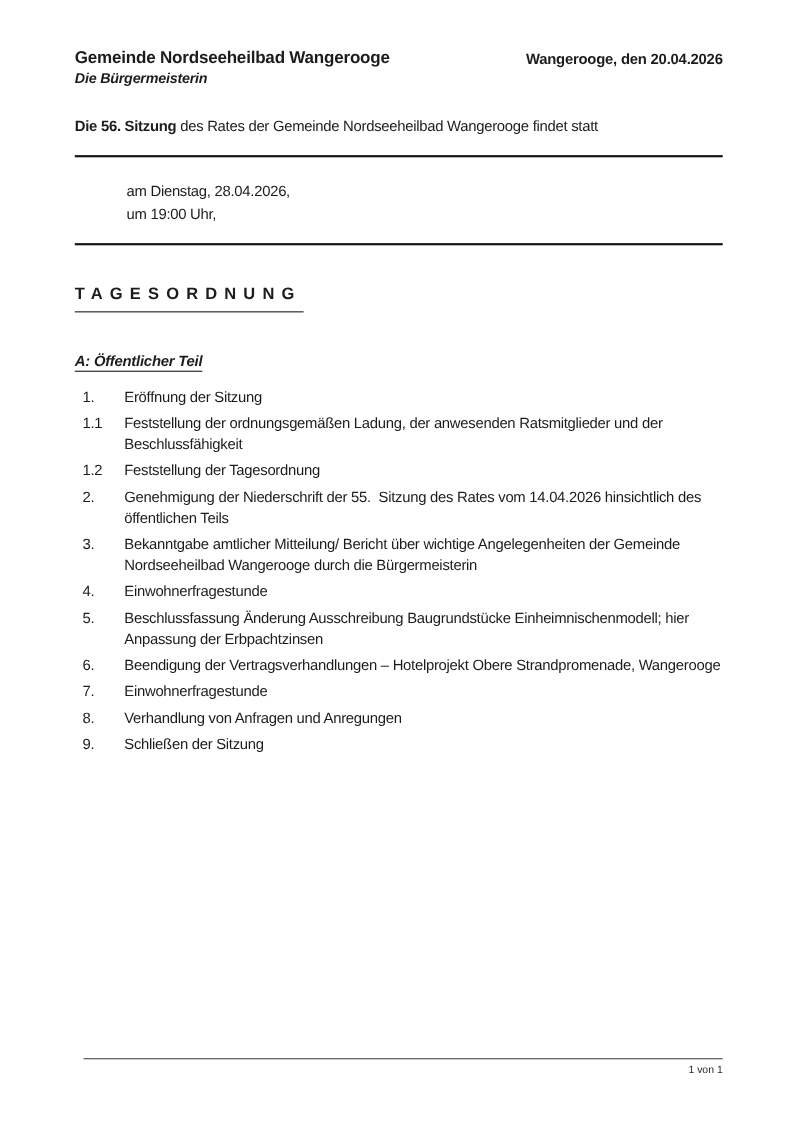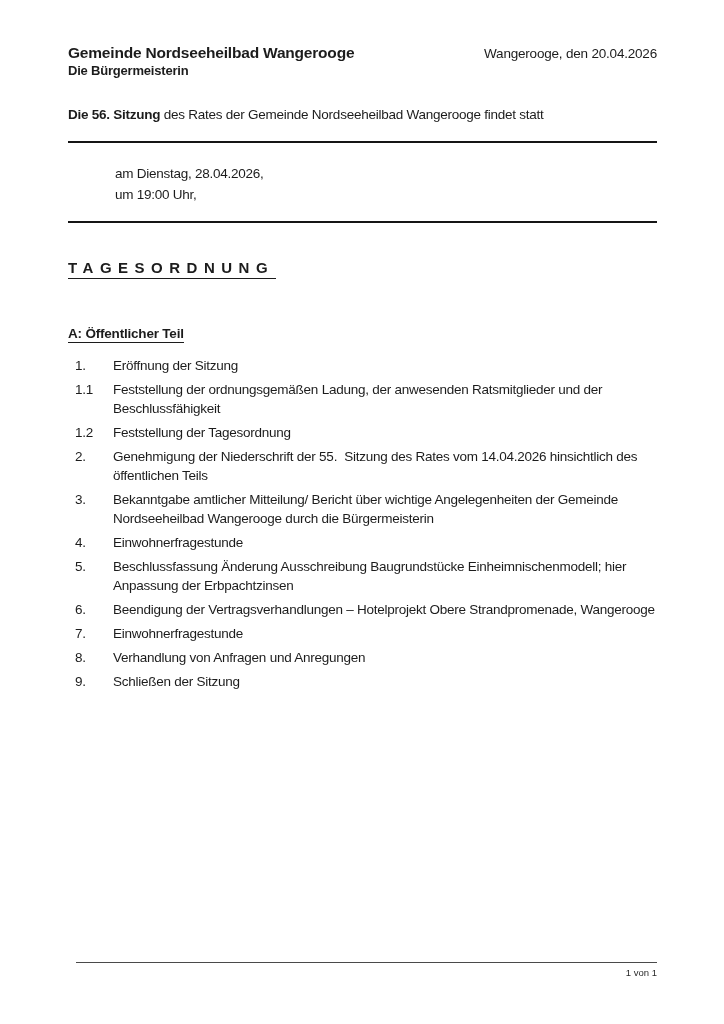--- a/index.html
+++ b/index.html
@@ -12,42 +12,42 @@
     overflow: hidden;
   }
   .page {
     position: relative;
     width: 724px; height: 1024px;
     padding: 44px 67px 0 68px;
   }
   
   .header { display: flex; justify-content: space-between; align-items: flex-start; }
   .org { font-size: 15.5px; font-weight: bold; line-height: 18px; letter-spacing: -0.2px; }
-  .role { font-size: 13px; font-weight: bold; line-height: 17px; letter-spacing: -0.2px; }
-  .dateline { font-size: 13.5px; font-weight: normal; margin-top: 2px; letter-spacing: -0.2px; }
+  .role { font-size: 13px; font-weight: bold; line-height: 17px; letter-spacing: -0.2px; font-style: italic; }
+  .dateline { font-size: 13.5px; font-weight: bold; margin-top: 2px; letter-spacing: -0.2px; }
   
   .intro { margin-top: 26px; font-size: 13.5px; line-height: 19px; letter-spacing: -0.25px; }
   .intro b { font-weight: bold; }
   
   .rule { border: none; border-top: 2px solid #151515; height: 0; }
   .rule-1 { margin-top: 17px; }
   .rule-2 { margin-top: 16px; }
   
   .meeting { margin-top: 20px; padding-left: 47px; font-size: 13.5px; line-height: 21px; letter-spacing: -0.25px; }
   
   .agenda-title-wrap { margin-top: 36px; }
   .agenda-title {
     display: inline-block;
     font-size: 15px; font-weight: bold;
     letter-spacing: 6.5px;
     border-bottom: 1px solid #1c1c1c;
-    padding-bottom: 2px; padding-right: 2px;
+    padding-bottom: 7px; padding-right: 2px;
   }
   
-  .section-wrap { margin-top: 45px; }
+  .section-wrap { margin-top: 36px; font-style: italic; }
   .section-heading {
     display: inline-block;
     font-size: 13.5px; font-weight: bold;
     letter-spacing: -0.2px;
     border-bottom: 1px solid #1c1c1c;
     padding-bottom: 1px;
   }
   
   .agenda-list { margin-top: 13px; list-style: none; }
   .agenda-item { display: flex; padding-left: 7px; margin-bottom: 5px; }

